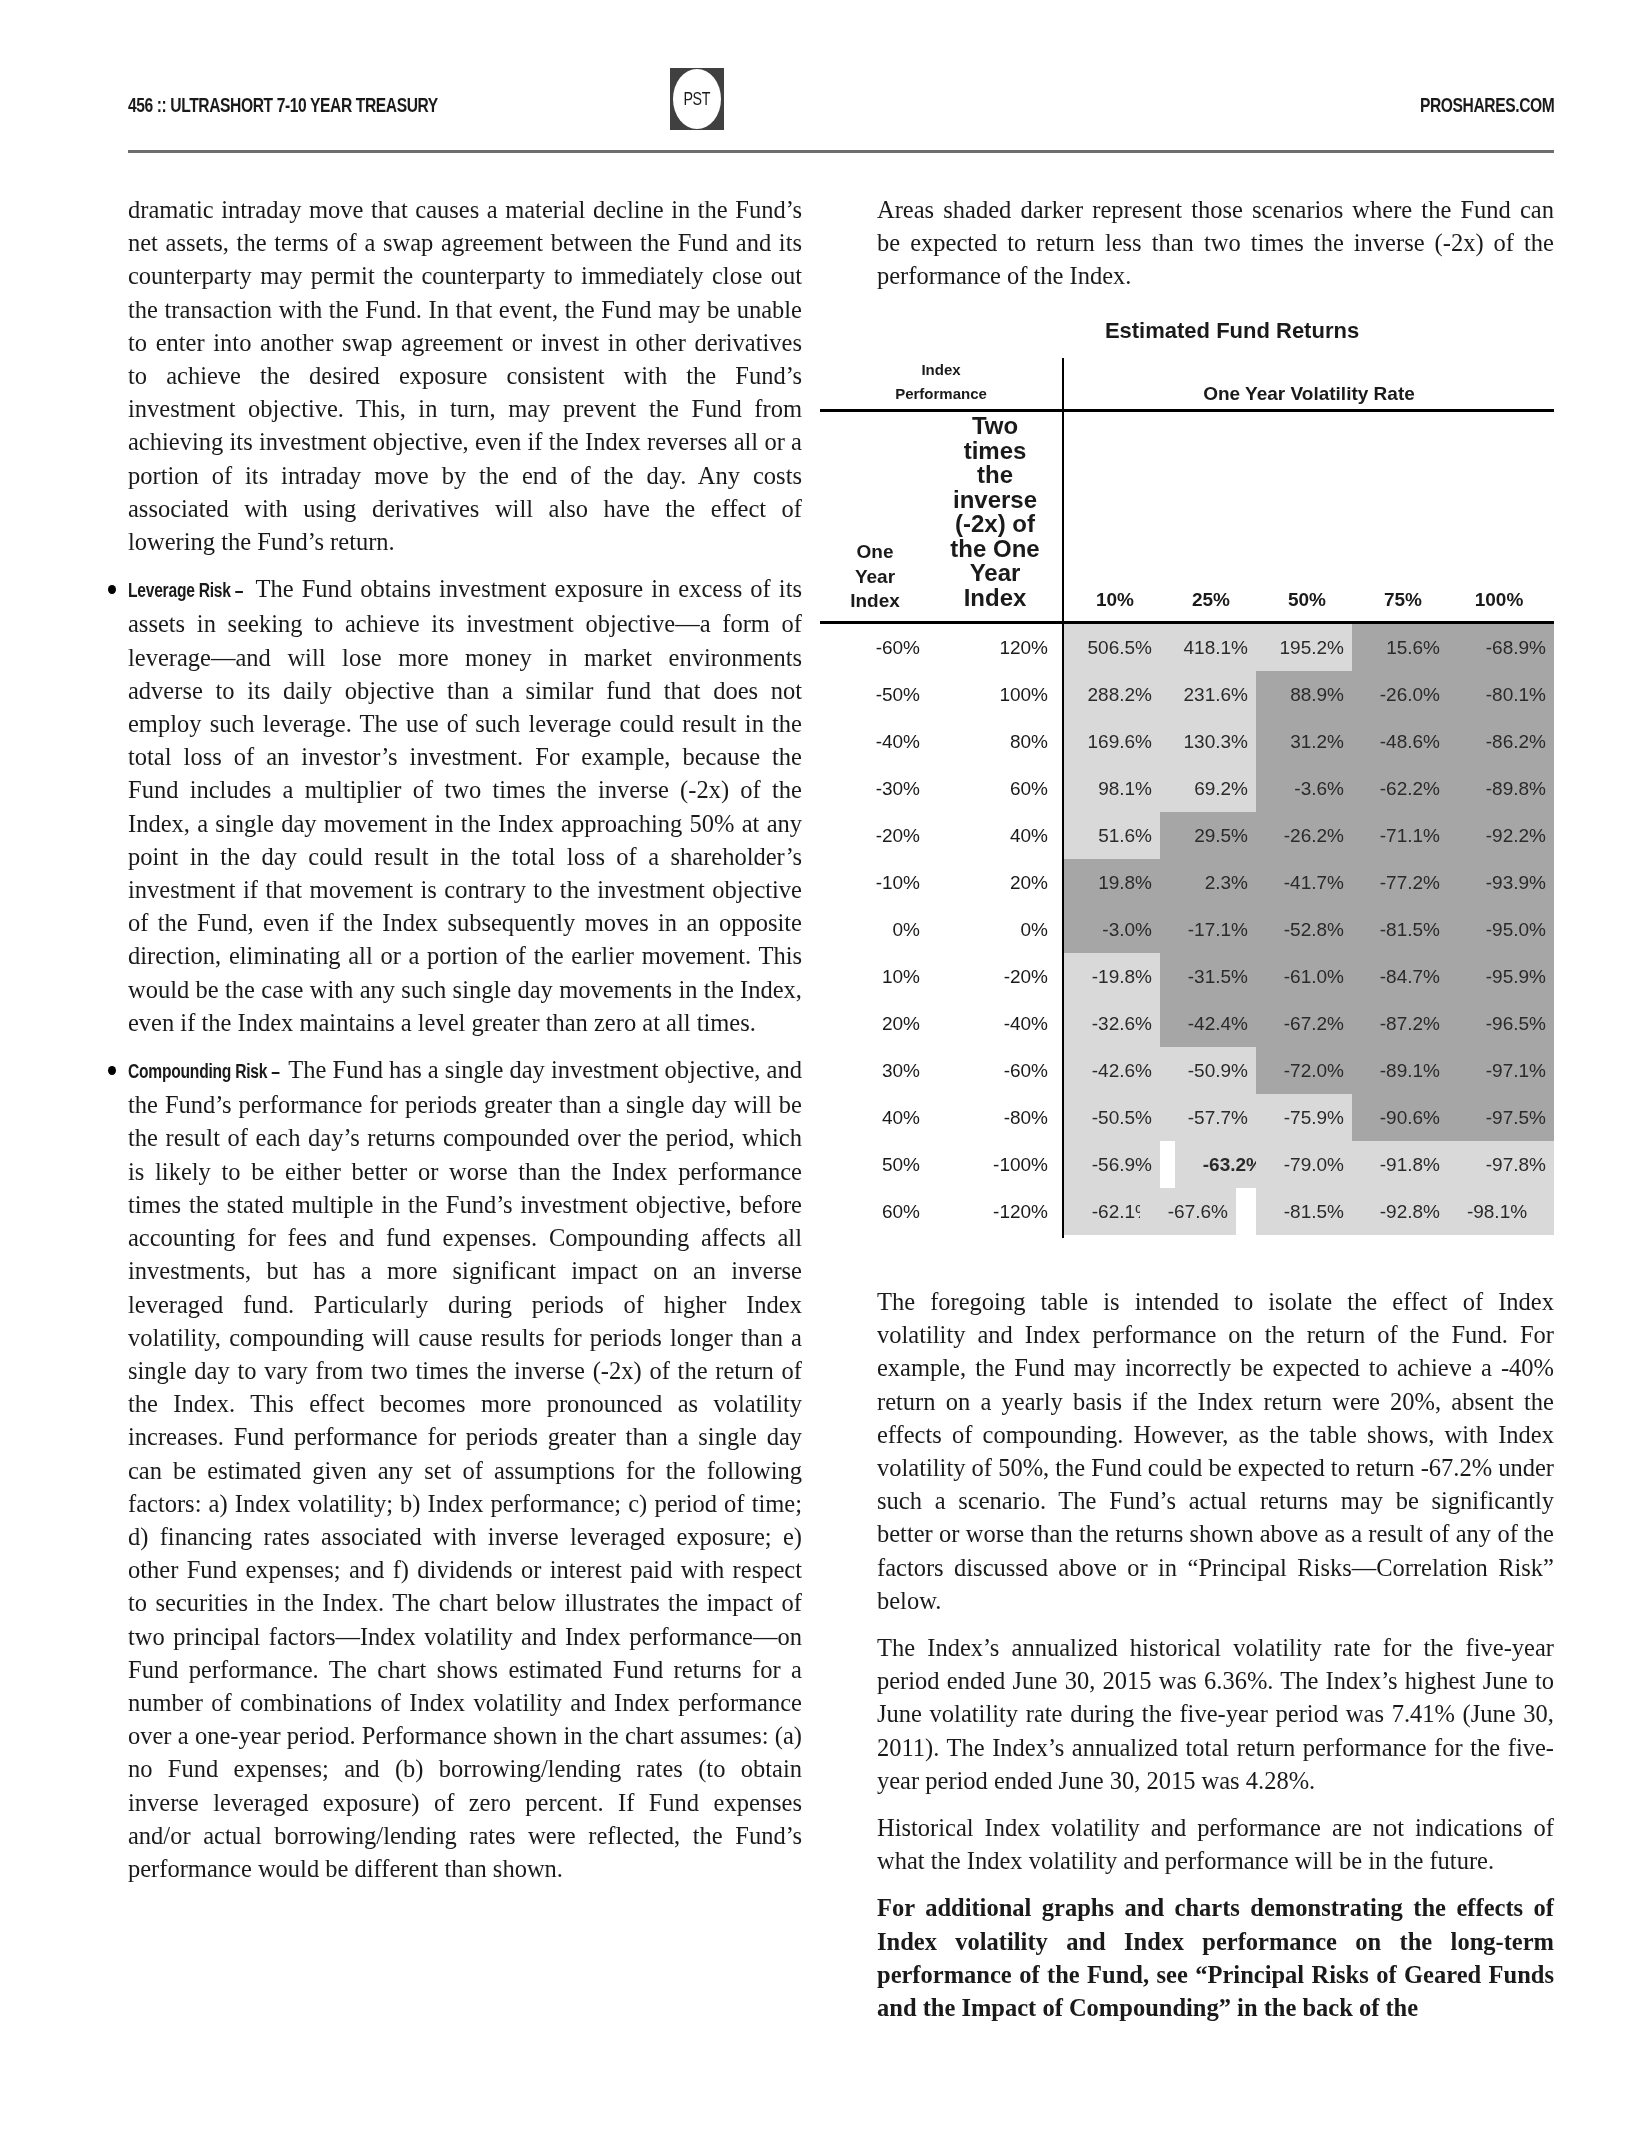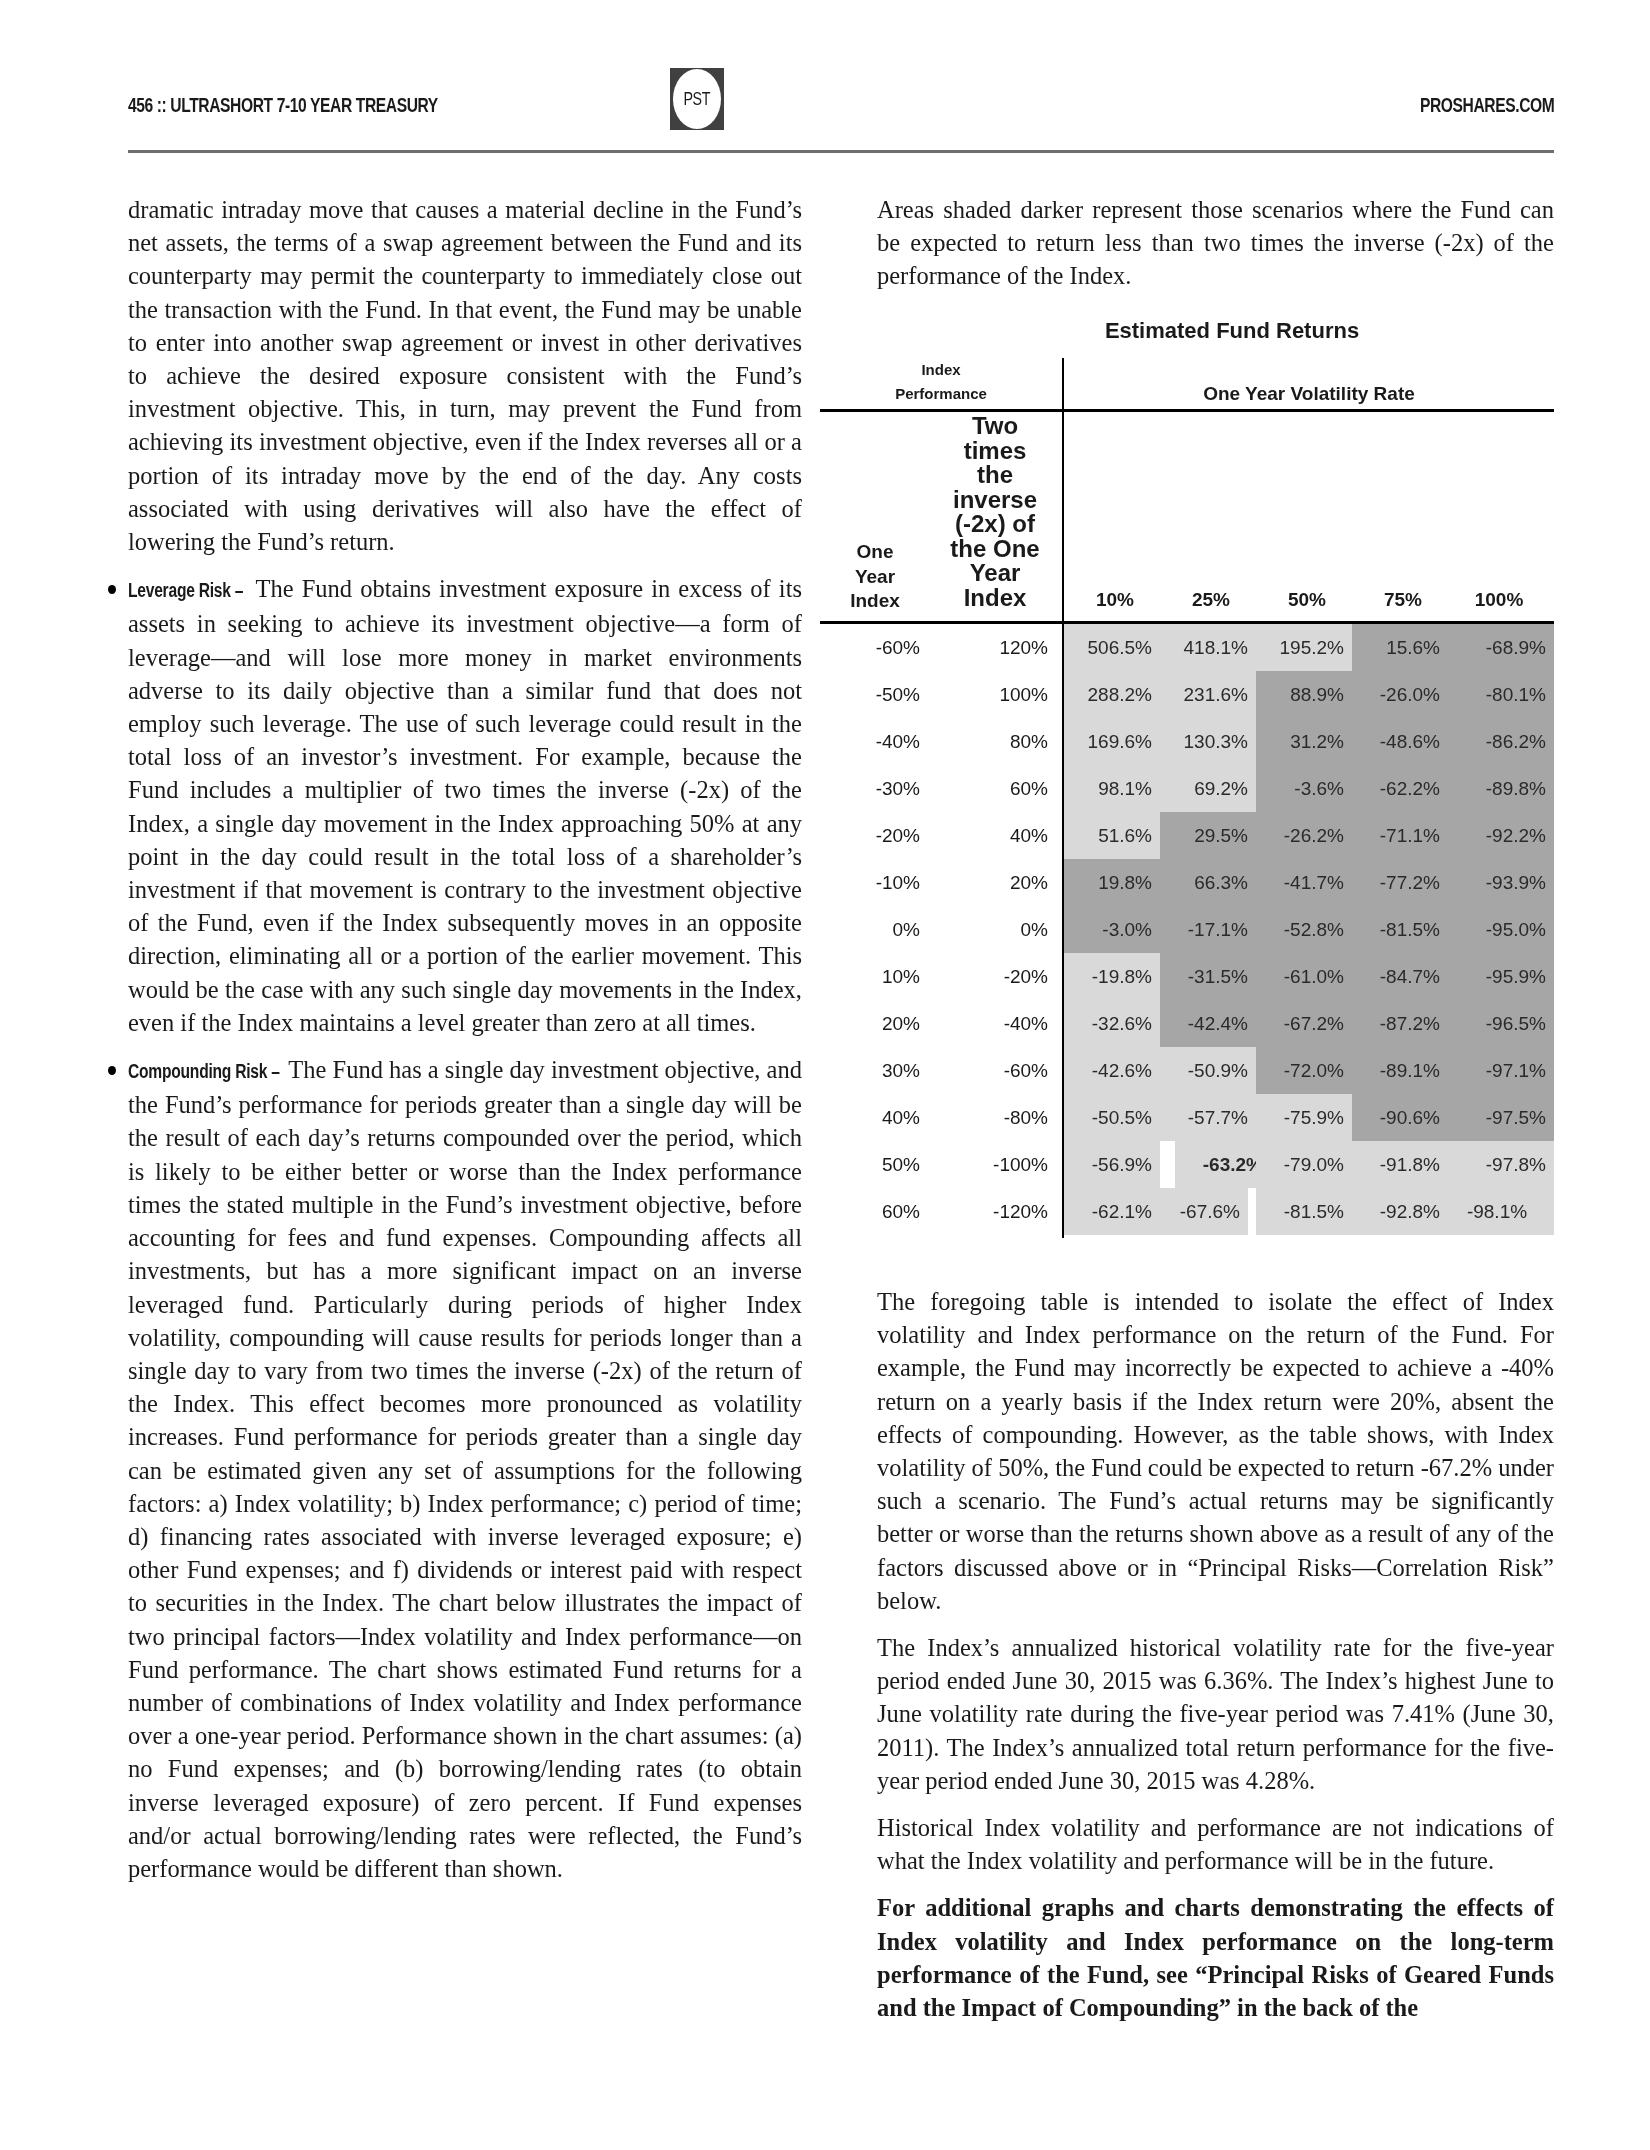--- a/index.html
+++ b/index.html
@@ -129,21 +129,21 @@
         <div class="cell light" style="left: 244px; width: 96px;">51.6%</div>
         <div class="cell dark" style="left: 340px; width: 96px;">29.5%</div>
         <div class="cell dark" style="left: 436px; width: 96px;">-26.2%</div>
         <div class="cell dark" style="left: 532px; width: 96px;">-71.1%</div>
         <div class="cell dark" style="left: 628px; width: 106px;">-92.2%</div>
       </div>
       <div class="row">
         <div class="c1">-10%</div>
         <div class="c2">20%</div>
         <div class="cell dark" style="left: 244px; width: 96px;">19.8%</div>
-        <div class="cell dark" style="left: 340px; width: 96px;">66.3%</div>
+        <div class="cell dark" style="left: 340px; width: 96px;">2.3%</div>
         <div class="cell dark" style="left: 436px; width: 96px;">-41.7%</div>
         <div class="cell dark" style="left: 532px; width: 96px;">-77.2%</div>
         <div class="cell dark" style="left: 628px; width: 106px;">-93.9%</div>
       </div>
       <div class="row">
         <div class="c1">0%</div>
         <div class="c2">0%</div>
         <div class="cell dark" style="left: 244px; width: 96px;">-3.0%</div>
         <div class="cell dark" style="left: 340px; width: 96px;">-17.1%</div>
         <div class="cell dark" style="left: 436px; width: 96px;">-52.8%</div>
@@ -192,21 +192,21 @@
         <div class="cell light" style="left: 244px; width: 96px;">-56.9%</div>
         <div class="cell light" style="left: 355px; width: 96px; font-weight: bold;">-63.2%</div>
         <div class="cell light" style="left: 436px; width: 96px;">-79.0%</div>
         <div class="cell light" style="left: 532px; width: 96px;">-91.8%</div>
         <div class="cell light" style="left: 628px; width: 106px;">-97.8%</div>
       </div>
       <div class="row">
         <div class="c1">60%</div>
         <div class="c2">-120%</div>
         <div class="cell light" style="left: 244px; width: 96px;">-62.1%</div>
-        <div class="cell light" style="left: 332px; width: 96px;">-67.6%</div>
+        <div class="cell light" style="left: 320px; width: 96px;">-67.6%</div>
         <div class="cell light" style="left: 436px; width: 96px;">-81.5%</div>
         <div class="cell light" style="left: 532px; width: 96px;">-92.8%</div>
         <div class="cell light" style="left: 628px; width: 106px; text-align: center;">-98.1%</div>
       </div>
     </div>
 </div>
 
 <div class="col colR" style="top:1285px;">
   <p>The foregoing table is intended to isolate the effect of Index volatility and Index performance on the return of the Fund. For example, the Fund may incorrectly be expected to achieve a -40% return on a yearly basis if the Index return were 20%, absent the effects of compounding. However, as the table shows, with Index volatility of 50%, the Fund could be expected to return -67.2% under such a scenario. The Fund’s actual returns may be significantly better or worse than the returns shown above as a result of any of the factors discussed above or in “Principal Risks—Correlation Risk” below.</p>
   <p>The Index’s annualized historical volatility rate for the five-year period ended June 30, 2015 was 6.36%. The Index’s highest June to June volatility rate during the five-year period was 7.41% (June 30, 2011). The Index’s annualized total return performance for the five-year period ended June 30, 2015 was 4.28%.</p>

